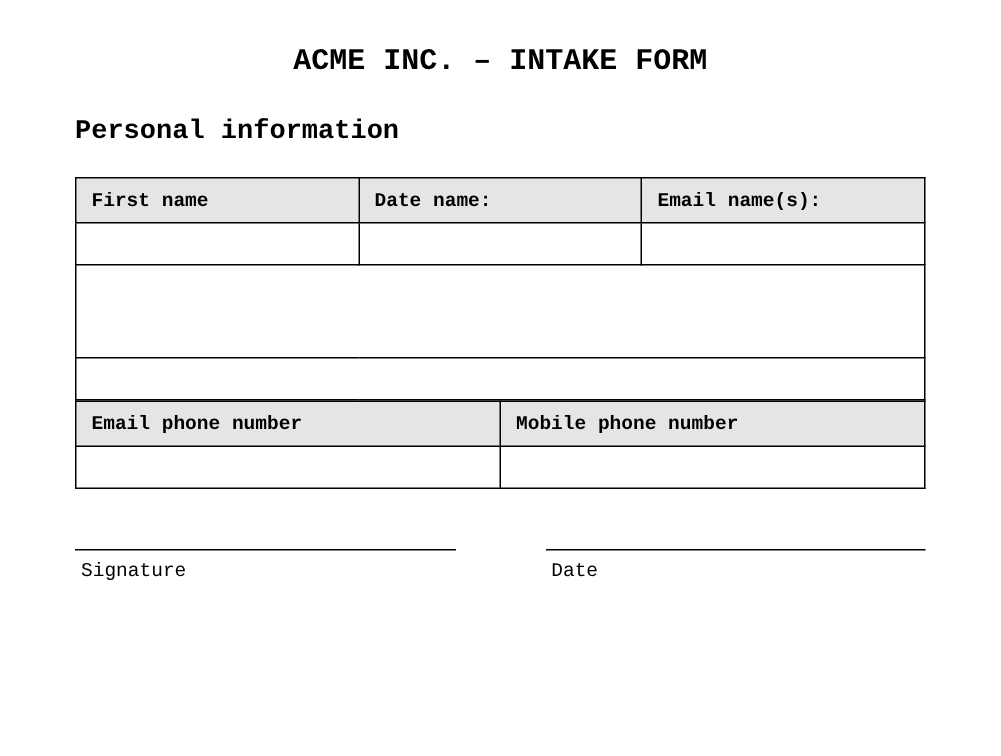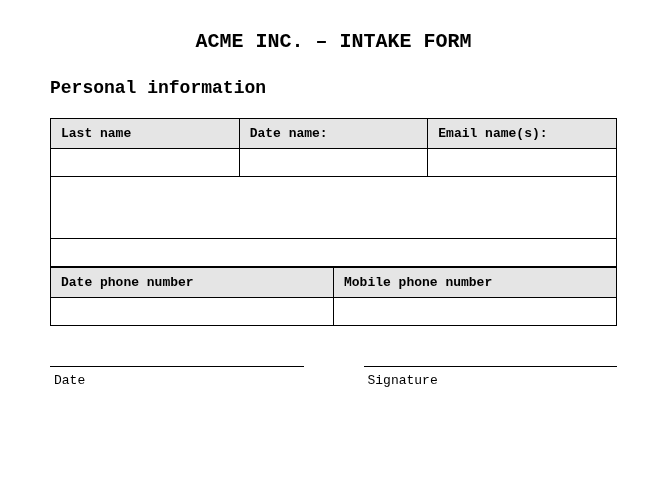--- a/index.html
+++ b/index.html
@@ -72,53 +72,53 @@
 </head>
 <body>
 
 <div class="title">ACME INC. – INTAKE FORM</div>
 
 <div class="section-heading">Personal information</div>
 
 <table class="form-table">
   <tbody>
       <tr class="r1">
-    <td class="header">Last name</td>
+    <td class="header">First name</td>
     <td class="header">Date name:</td>
     <td class="header">Email name(s):</td>
   </tr>
   <tr class="r1">
     <td class="value"></td>
     <td class="value"></td>
     <td class="value"></td>
   </tr>
   <tr>
     <td class="value tall" colspan="3"></td>
   </tr>
   <tr>
     <td class="value" colspan="3"></td>
   </tr>
 </tbody>
   </table>
 
 <table class="form-table" style="margin-top:-40px;margin-bottom:40px;">
   <tbody>
       <tr class="r5">
-    <td class="header">Date phone number</td>
+    <td class="header">Email phone number</td>
     <td class="header">Mobile phone number</td>
   </tr>
   <tr class="r5">
     <td class="value"></td>
     <td class="value"></td>
   </tr>
 </tbody>
   </table>
 
 <div class="sig-row">
   <div class="sig-block">
     <div class="sig-line"></div>
-    <div class="sig-label">Date</div>
+    <div class="sig-label">Signature</div>
   </div>
   <div class="sig-block">
     <div class="sig-line"></div>
-    <div class="sig-label">Signature</div>
+    <div class="sig-label">Date</div>
   </div>
 </div>
 
 </body></html>

